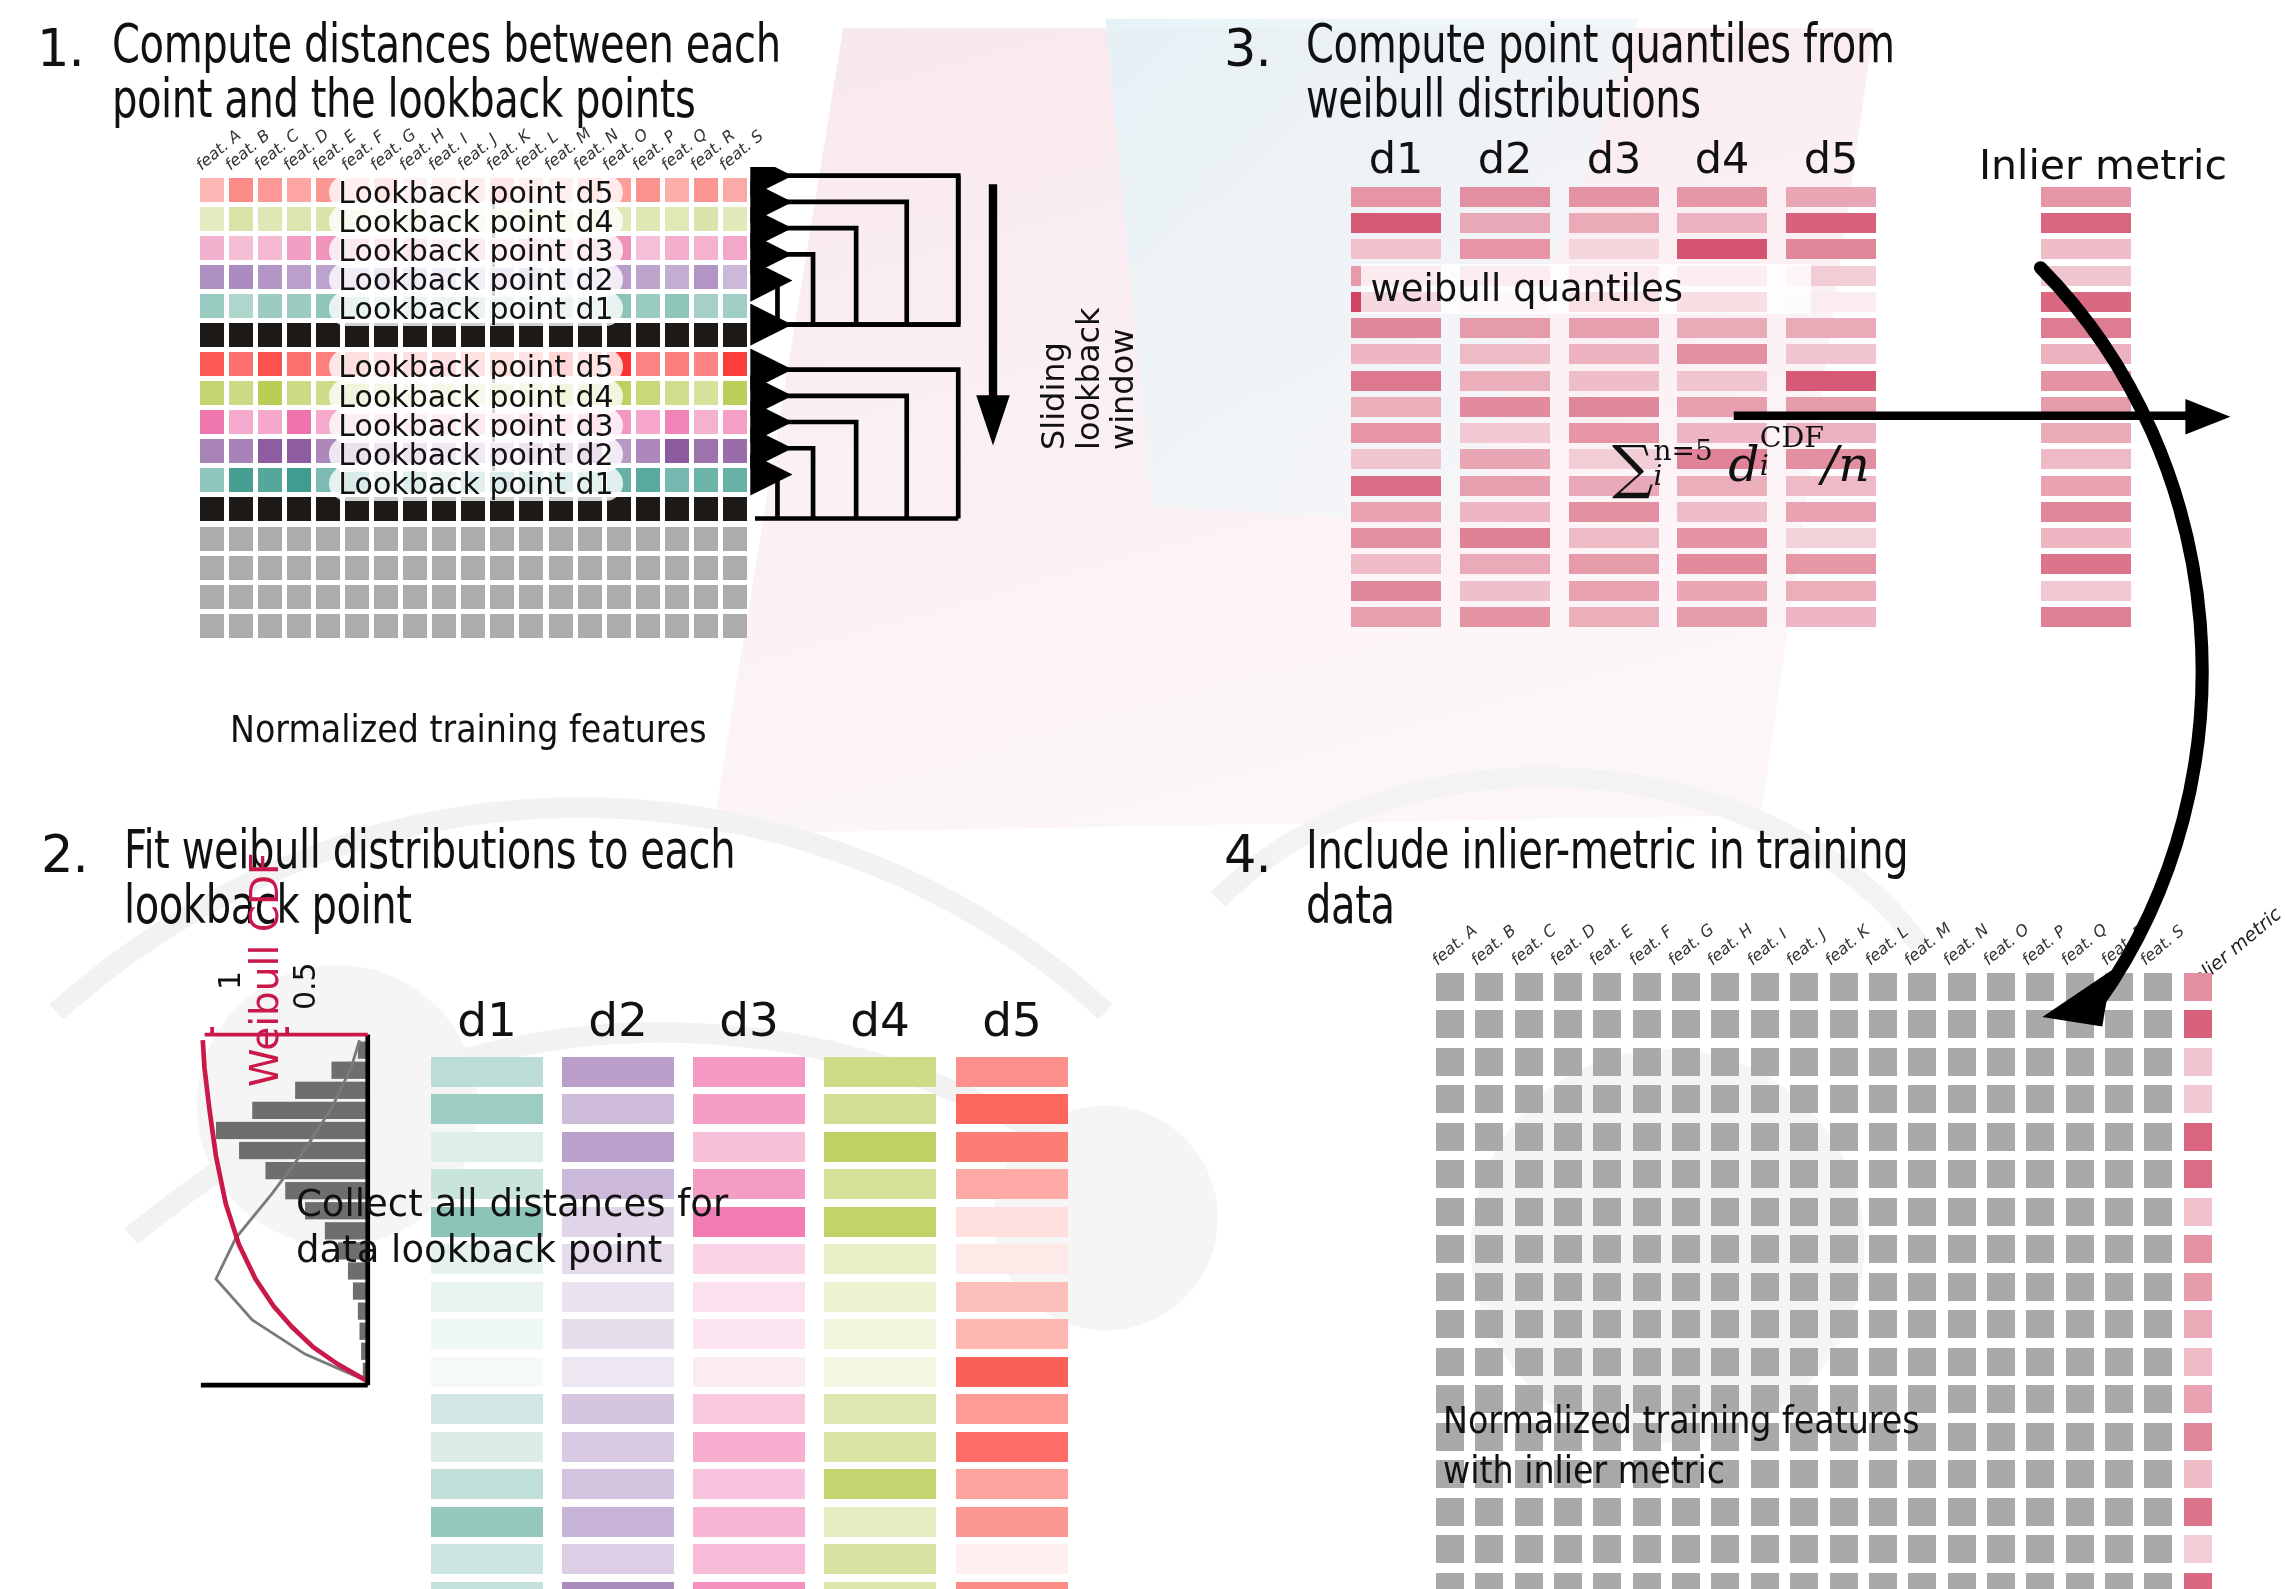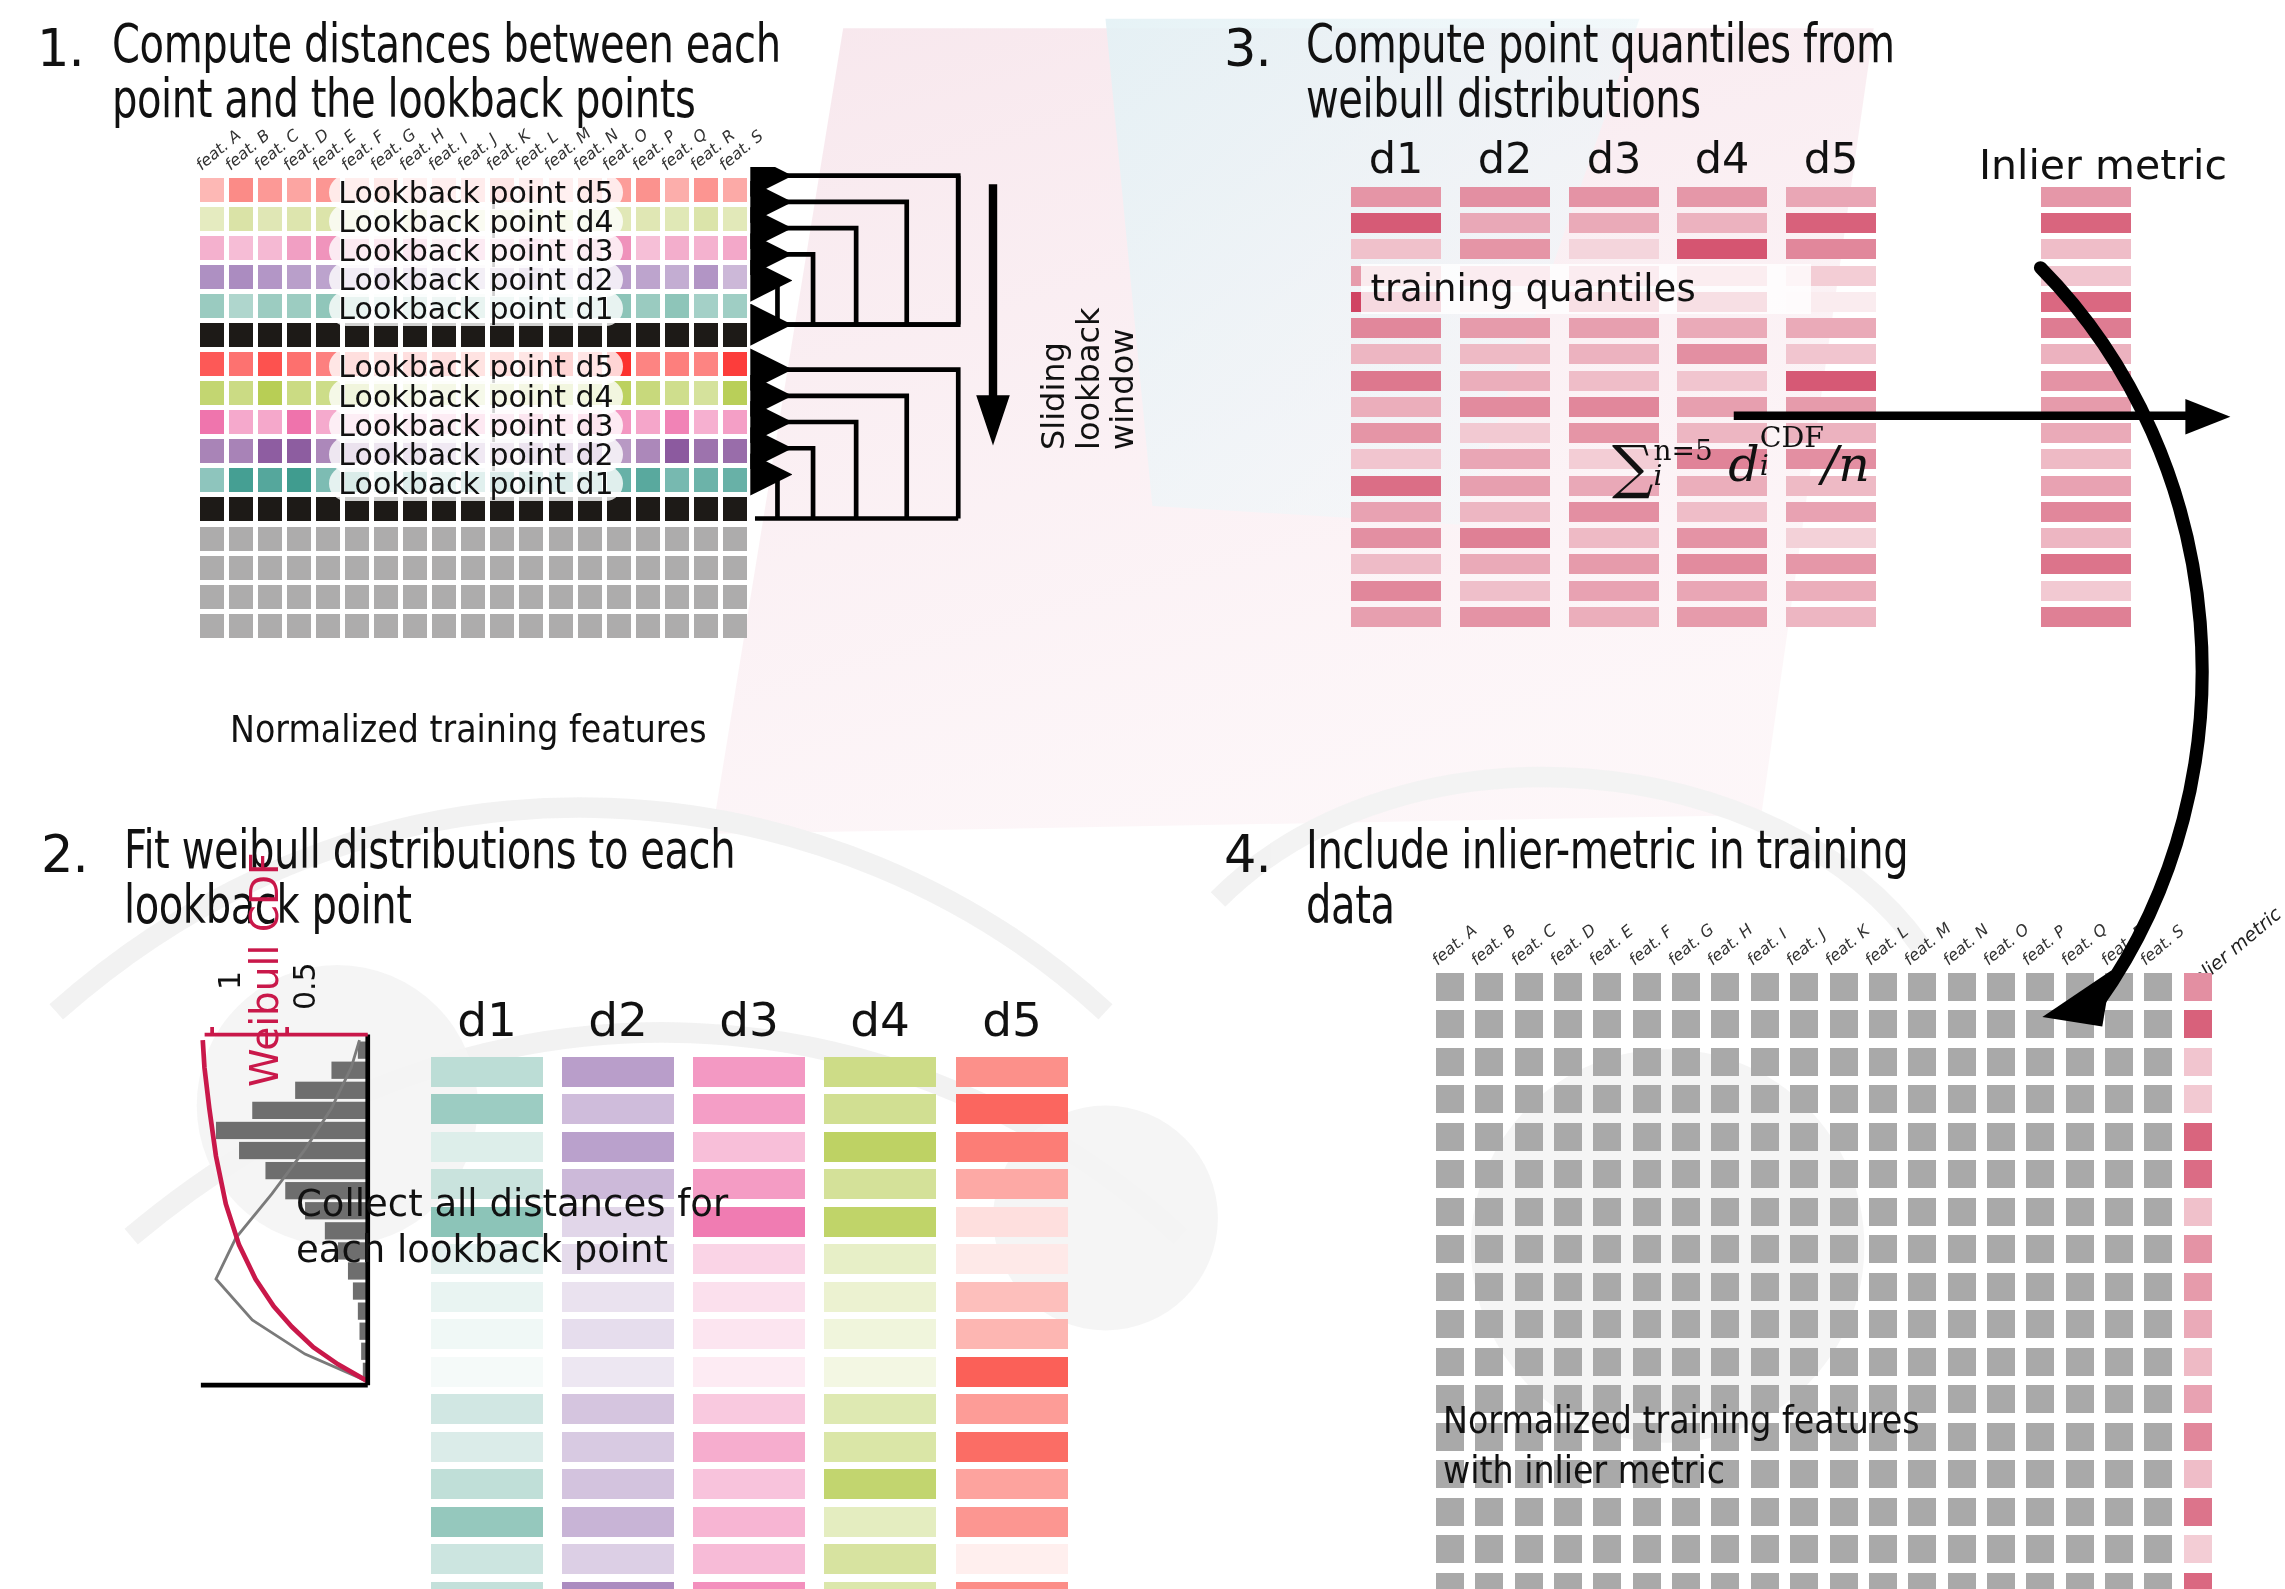--- a/index.html
+++ b/index.html
@@ -643,21 +643,21 @@
         <div style="position:absolute;left:0;top:337px;width:112px;height:30px;background:rgb(253,156,151);"></div>
         <div style="position:absolute;left:0;top:375px;width:112px;height:30px;background:rgb(251,109,101);"></div>
         <div style="position:absolute;left:0;top:412px;width:112px;height:30px;background:rgb(253,163,158);"></div>
         <div style="position:absolute;left:0;top:450px;width:112px;height:30px;background:rgb(252,150,145);"></div>
         <div style="position:absolute;left:0;top:487px;width:112px;height:30px;background:rgb(255,239,238);"></div>
         <div style="position:absolute;left:0;top:525px;width:112px;height:30px;background:rgb(252,141,135);"></div>
       </div>
     </div>
 
   <div class="overlay-note" style="left:296px;top:375px;width:581px;">Collect all distances for
-each lookback point</div>
+data lookback point</div>
 </div>
 
 <div class="panel" style="left:1209px;top:0;width:1077px;height:787px;">
   <div class="step-num" style="left:15px;top:19px;">3.</div>
   <div class="step-title" style="left:97px;top:17px;width:899px;">Compute point quantiles from
 weibull distributions</div>
 
   <div id="p3-dheaders">
       <div class="dlabel" style="left:142px;top:133px;width:90px;font-size:43px;">d1</div>
       <div class="dlabel" style="left:251px;top:133px;width:90px;font-size:43px;">d2</div>
@@ -779,21 +779,21 @@
         <div style="position:absolute;left:0;top:262px;width:90px;height:19.7px;background:rgb(238,186,197);"></div>
         <div style="position:absolute;left:0;top:289px;width:90px;height:19.7px;background:rgb(232,162,178);"></div>
         <div style="position:absolute;left:0;top:315px;width:90px;height:19.7px;background:rgb(225,135,155);"></div>
         <div style="position:absolute;left:0;top:341px;width:90px;height:19.7px;background:rgb(237,182,194);"></div>
         <div style="position:absolute;left:0;top:367px;width:90px;height:19.7px;background:rgb(220,116,139);"></div>
         <div style="position:absolute;left:0;top:394px;width:90px;height:19.7px;background:rgb(242,201,210);"></div>
         <div style="position:absolute;left:0;top:420px;width:90px;height:19.7px;background:rgb(223,128,149);"></div>
       </div>
     </div>
 
-  <div class="overlay-note" style="left:152px;top:264px;width:431px;background:rgba(255,255,255,0.80);padding:1.9px 9.4px;">training quantiles</div>
+  <div class="overlay-note" style="left:152px;top:264px;width:431px;background:rgba(255,255,255,0.80);padding:1.9px 9.4px;">weibull quantiles</div>
 
   <svg style="position:absolute;left:521px;top:397px;" width="506" height="45" viewBox="0 0 540 48">
     <line x1="4" y1="20" x2="492" y2="20" stroke="#000" stroke-width="9"></line>
     <path d="M486,2 L534,21 L486,40 Z" fill="#000"></path>
   </svg>
   <div class="formula" style="left:403px;top:433px;">
     <span style="font-family:'DejaVu Serif','Liberation Serif',serif;font-style:normal;font-size:58px;vertical-align:-5.6px;">∑</span><span style="display:inline-block;vertical-align:-3.7px;line-height:0.9;font-size:28px;text-align:left;"><span class="up" style="display:block;">n=5</span><span style="display:block;">i</span></span>&nbsp;<span style="position:relative;display:inline-block;">d<span style="position:absolute;left:100%;top:-0.55em;font-size:0.58em;font-style:normal;">CDF</span><span style="position:absolute;left:100%;top:0.45em;font-size:0.58em;">i</span></span><span style="display:inline-block;width:62px;"></span>/n
   </div>
 </div>
 

